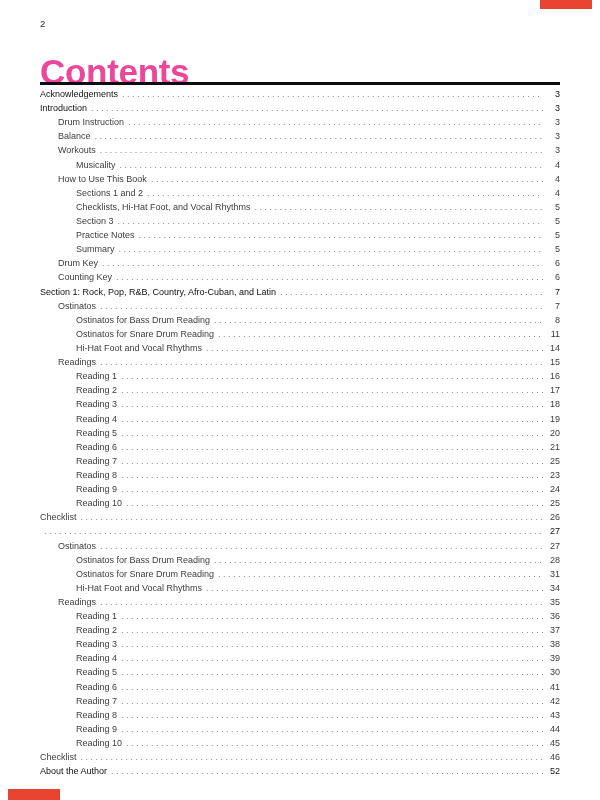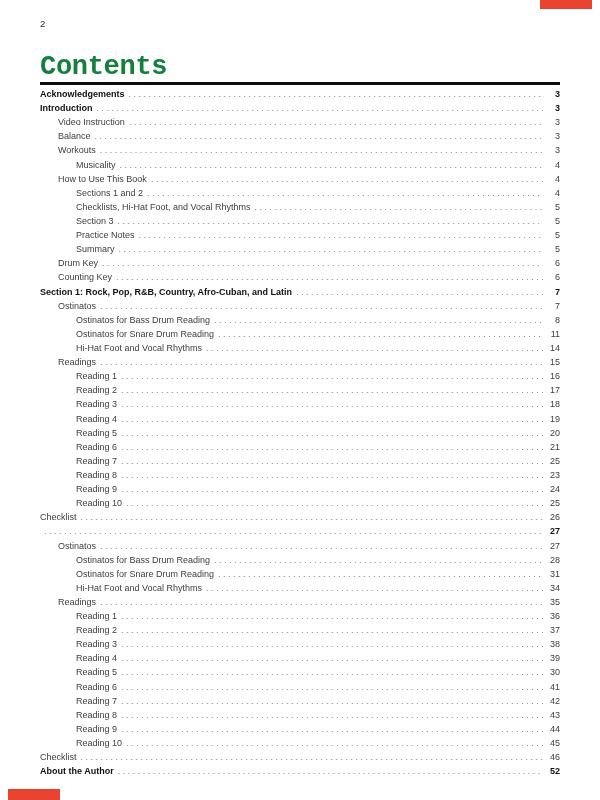--- a/index.html
+++ b/index.html
@@ -17,40 +17,40 @@
   .accent-top { top: 0; right: 8px; width: 52px; height: 9px; }
   .accent-bottom { bottom: 0; left: 8px; width: 52px; height: 11px; }
 
   .page-num {
     position: absolute; top: 18px; left: 40px;
     font-size: 9.5px; color: #2b2b2b;
   }
 
   .title {
     position: absolute; top: 52px; left: 40px;
-    font-size: 27px; font-weight: 700; color: #15803d;
+    font-size: 35px; font-weight: 700; color: #ec4899;
     letter-spacing: -0.3px;
-    font-family: Liberation Mono, monospace;
+    font-family: Liberation Sans, sans-serif;
   }
 
   .title-rule {
     position: absolute; top: 82px; left: 40px; right: 40px;
     height: 3px; background: #0d0d0d;
   }
 
   .toc {
     position: absolute; top: 87px; left: 40px; right: 40px;
   }
 
   .toc-row {
     display: flex; align-items: baseline;
     height: 14.12px; line-height: 14.12px;
     font-size: 9px; color: #3d3d3d;
   }
-  .toc-row.bold { font-weight: 700; color: #111111; }
+  .toc-row.bold { font-weight: 400; color: #111111; }
   .toc-row.level-1 { padding-left: 18px; }
   .toc-row.level-2 { padding-left: 36px; }
 
   .toc-label { white-space: nowrap; flex: 0 0 auto; }
 
   .leader {
     flex: 1 1 auto;
     overflow: hidden;
     white-space: nowrap;
     margin: 0 3px 0 4px;
@@ -95,21 +95,21 @@
         <span class="toc-label">Acknowledgements</span>
         <span class="leader"></span>
         <span class="toc-page">3</span>
       </div>
       <div class="toc-row level-0 bold">
         <span class="toc-label">Introduction</span>
         <span class="leader"></span>
         <span class="toc-page">3</span>
       </div>
       <div class="toc-row level-1">
-        <span class="toc-label">Video Instruction</span>
+        <span class="toc-label">Drum Instruction</span>
         <span class="leader"></span>
         <span class="toc-page">3</span>
       </div>
       <div class="toc-row level-1">
         <span class="toc-label">Balance</span>
         <span class="leader"></span>
         <span class="toc-page">3</span>
       </div>
       <div class="toc-row level-1">
         <span class="toc-label">Workouts</span>

